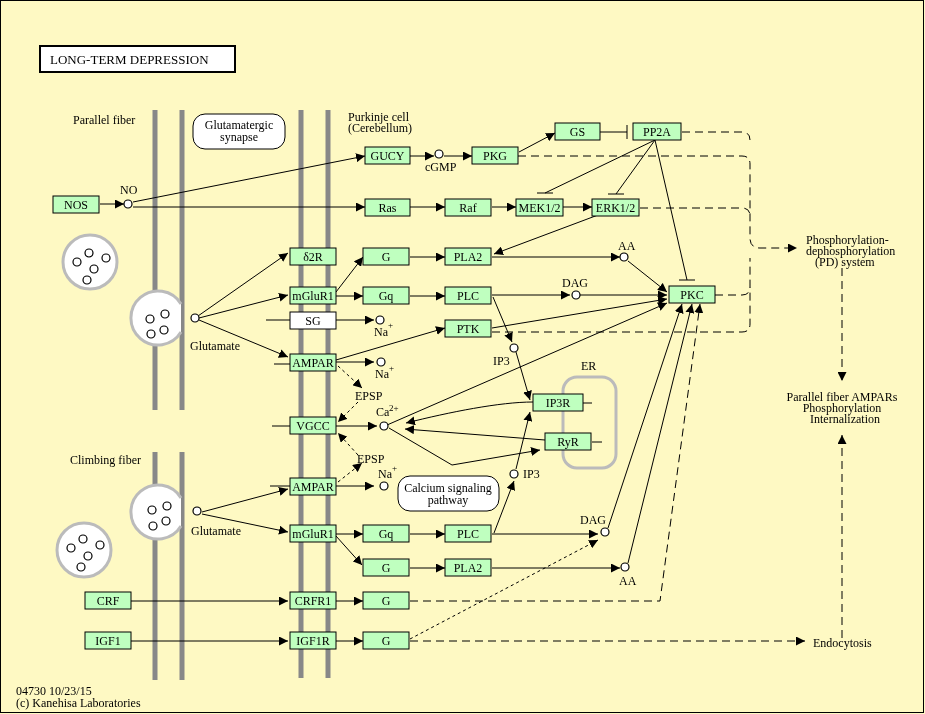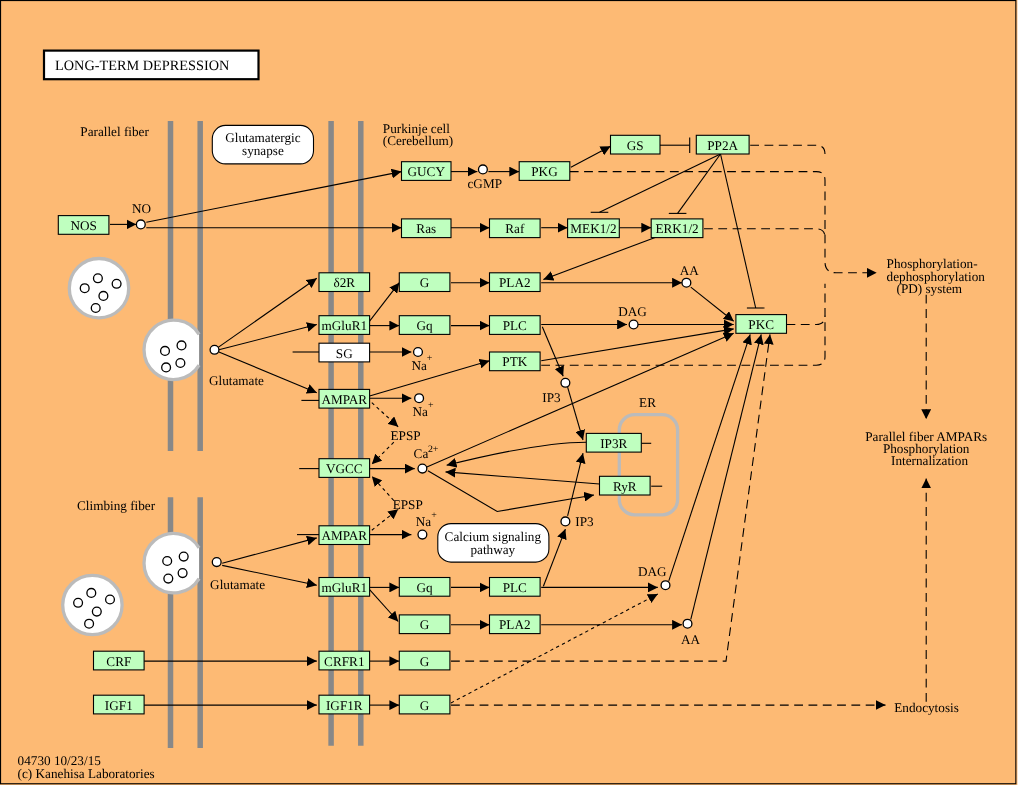--- a/index.html
+++ b/index.html
@@ -1,16 +1,16 @@
 <!DOCTYPE html>
 <html><head>
 <meta charset="utf-8">
 <style>
   html,body{margin:0;padding:0;background:#fff;}
-  #wrap{position:relative;width:925px;height:714px;overflow:hidden;background:#fdba74;text-align:center;}
+  #wrap{position:relative;width:925px;height:714px;overflow:hidden;background:#fef9c3;text-align:center;}
   svg{position:absolute;left:0;top:0;}
   text{font-family:"Liberation Serif","DejaVu Serif",serif;font-size:12px;fill:#000;}
   .gene rect{fill:#bfffbf;stroke:#000;stroke-width:1;}
   .plain rect{fill:#fff;stroke:#000;stroke-width:1;}
   .mem{stroke:#888;stroke-width:5;}
   .ln{stroke:#000;stroke-width:1;fill:none;}
   .dash{stroke:#000;stroke-width:1;fill:none;stroke-dasharray:8,5;}
   .sdash{stroke:#000;stroke-width:1;fill:none;stroke-dasharray:3,3;}
   .cpd{fill:#fff;stroke:#000;stroke-width:1.2;}
   .ves{fill:#fff;stroke:#bbb;stroke-width:3;}

